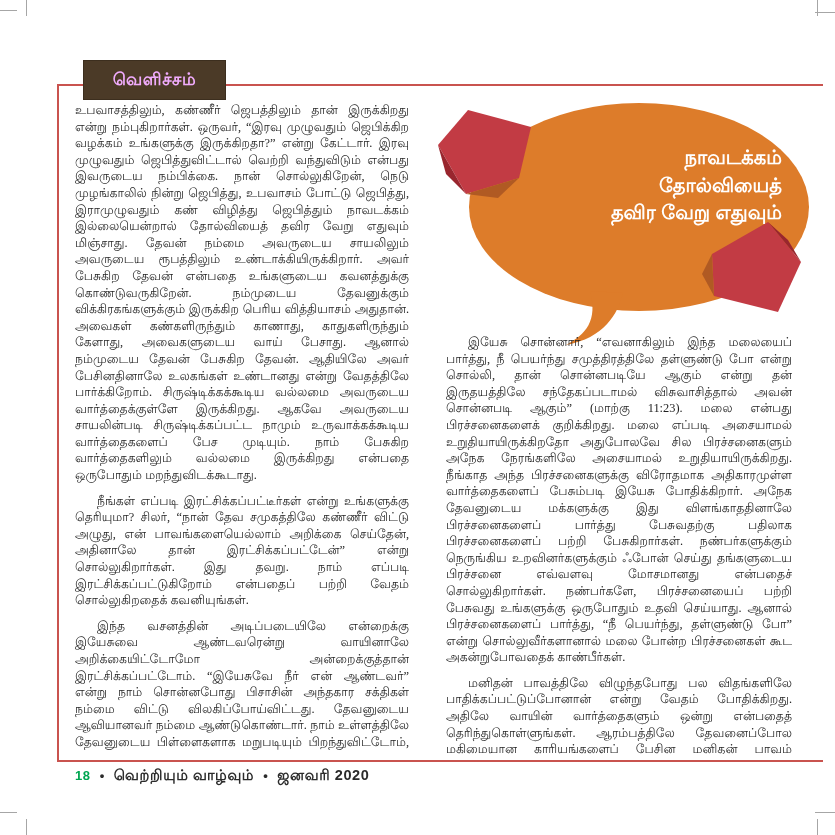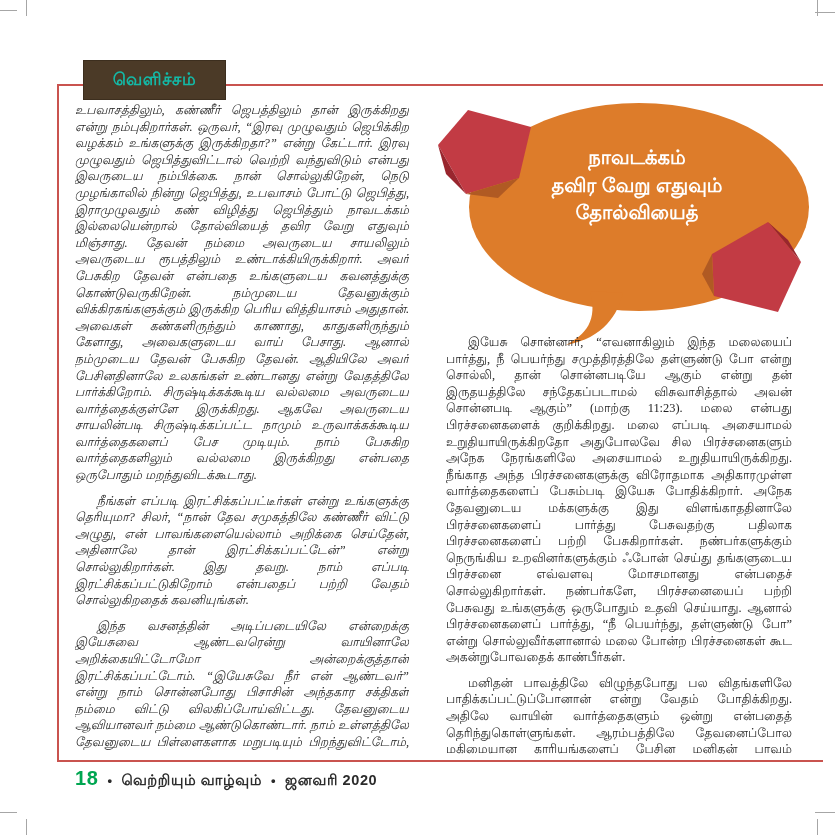--- a/index.html
+++ b/index.html
@@ -11,58 +11,58 @@
   .crop { position:absolute; background:#a6a6a6; }
   
   .frame-line { position:absolute; background:#c9534f; }
   .frame-top    { left:57px; top:84px;  width:766px; height:2px; }
   .frame-left   { left:57px; top:84px;  width:2px;  height:678px; }
   .frame-bottom { left:57px; top:760px; width:766px; height:2px; }
 
   
   .badge {
     position:absolute; left:83px; top:60px; width:143px; height:40px;
-    background:#4b3a27; color:#14b8a6; display:flex; align-items:center; justify-content:center;
+    background:#4b3a27; color:#f0abfc; display:flex; align-items:center; justify-content:center;
     font-family:"Liberation Sans", sans-serif; font-weight:bold; font-size:17px; letter-spacing:0.5px;
     box-shadow:0 0 0 1px #3c2e1e inset;
   }
 
   
   .col { position:absolute; overflow:hidden; }
-  .col-left  { left:75px;  top:102px; width:334px; height:648px;font-style:italic; }
+  .col-left  { left:75px;  top:102px; width:334px; height:648px; }
   .col-right { left:446px; top:334px; width:346px; height:420px; }
   .col p {
     margin:0 0 9px 0; font-size:12.4px; line-height:16.6px;
     text-align:justify; text-indent:22px;
   }
   .col p.no-indent { text-indent:0; }
   .col p.scripture { font-weight:bold; }
 
   
   .bubble-wrap { position:absolute; left:432px; top:86px; width:400px; height:262px; }
   .bubble-wrap svg { position:absolute; left:0; top:0; }
   .bubble-text {
     position:absolute; left:60px; top:58px; width:290px;
-    text-align:center; color:#ffffff;
+    text-align:right; color:#ffffff;
     font-family:"Liberation Sans", sans-serif; font-weight:bold;
     font-size:19.5px; line-height:27.5px;
   }
 
   
   .diamond { position:absolute; }
   .diamond-top-left { left:438px; top:110px; width:100px; height:88px; }
   .diamond-right   { left:702px; top:222px; width:100px; height:94px; }
 
   
   .footer {
     position:absolute; left:75px; top:767px; display:flex; align-items:baseline; gap:9px;
     font-family:"Liberation Sans", sans-serif; font-size:14.5px; color:#2b2b2b; font-weight:bold;
     letter-spacing:0.6px;
   }
-  .footer .pagenum { color:#00a651; font-size:20px; }
+  .footer .pagenum { color:#00a651; font-size:13px; }
   .footer .sep { color:#2b2b2b; font-size:13px; }
 </style>
 </head>
 <body>
 
 <div class="page">
 
   <div class="crop" style="left:26px;top:0;width:1px;height:16px;"></div>
   <div class="crop" style="left:0;top:10px;width:17px;height:1px;"></div>
   <div class="crop" style="left:817px;top:0;width:1px;height:16px;"></div>
@@ -80,22 +80,22 @@
     <span>வெளிச்சம்</span>
   </div>
 
   <div class="bubble-wrap">
     <svg width="400" height="262" viewBox="0 0 400 262">
       <ellipse cx="207" cy="121" rx="170" ry="104" fill="#dd7c2a"></ellipse>
       <path d="M158,205 C166,235 154,248 134,259 C172,252 186,228 191,207 Z" fill="#dd7c2a"></path>
     </svg>
     <div class="bubble-text">
       <div>நாவடக்கம்</div>
+      <div>தோல்வியைத்</div>
       <div>தவிர வேறு எதுவும்</div>
-      <div>தோல்வியைத்</div>
     </div>
   </div>
 
   <svg class="diamond diamond-top-left" viewBox="0 0 100 88">
     <polygon points="30,0 93,17 81,68 28,84 0,35" fill="#c23b44"></polygon>
     <polygon points="0,35 28,84 8,64" fill="#99262e"></polygon>
     <polygon points="28,84 81,68 60,88" fill="#b05a23"></polygon>
   </svg>
   <svg class="diamond diamond-right" viewBox="0 0 100 94">
     <polygon points="10,32 66,0 99,40 76,90 12,74" fill="#c23b44"></polygon>

